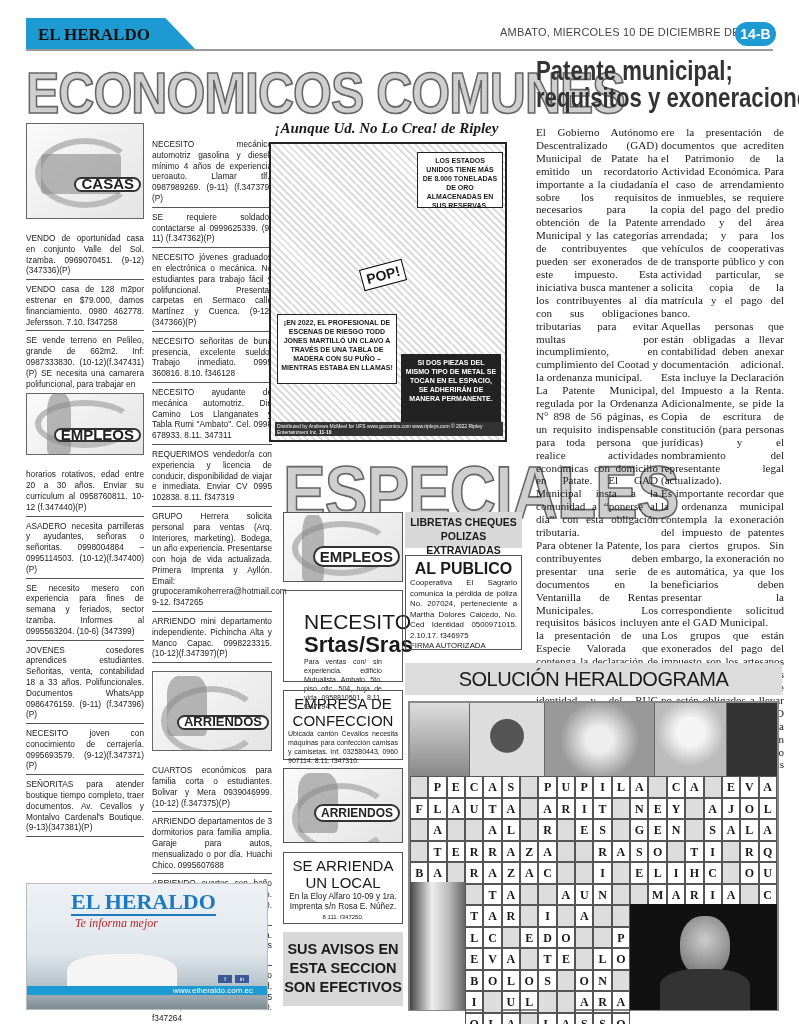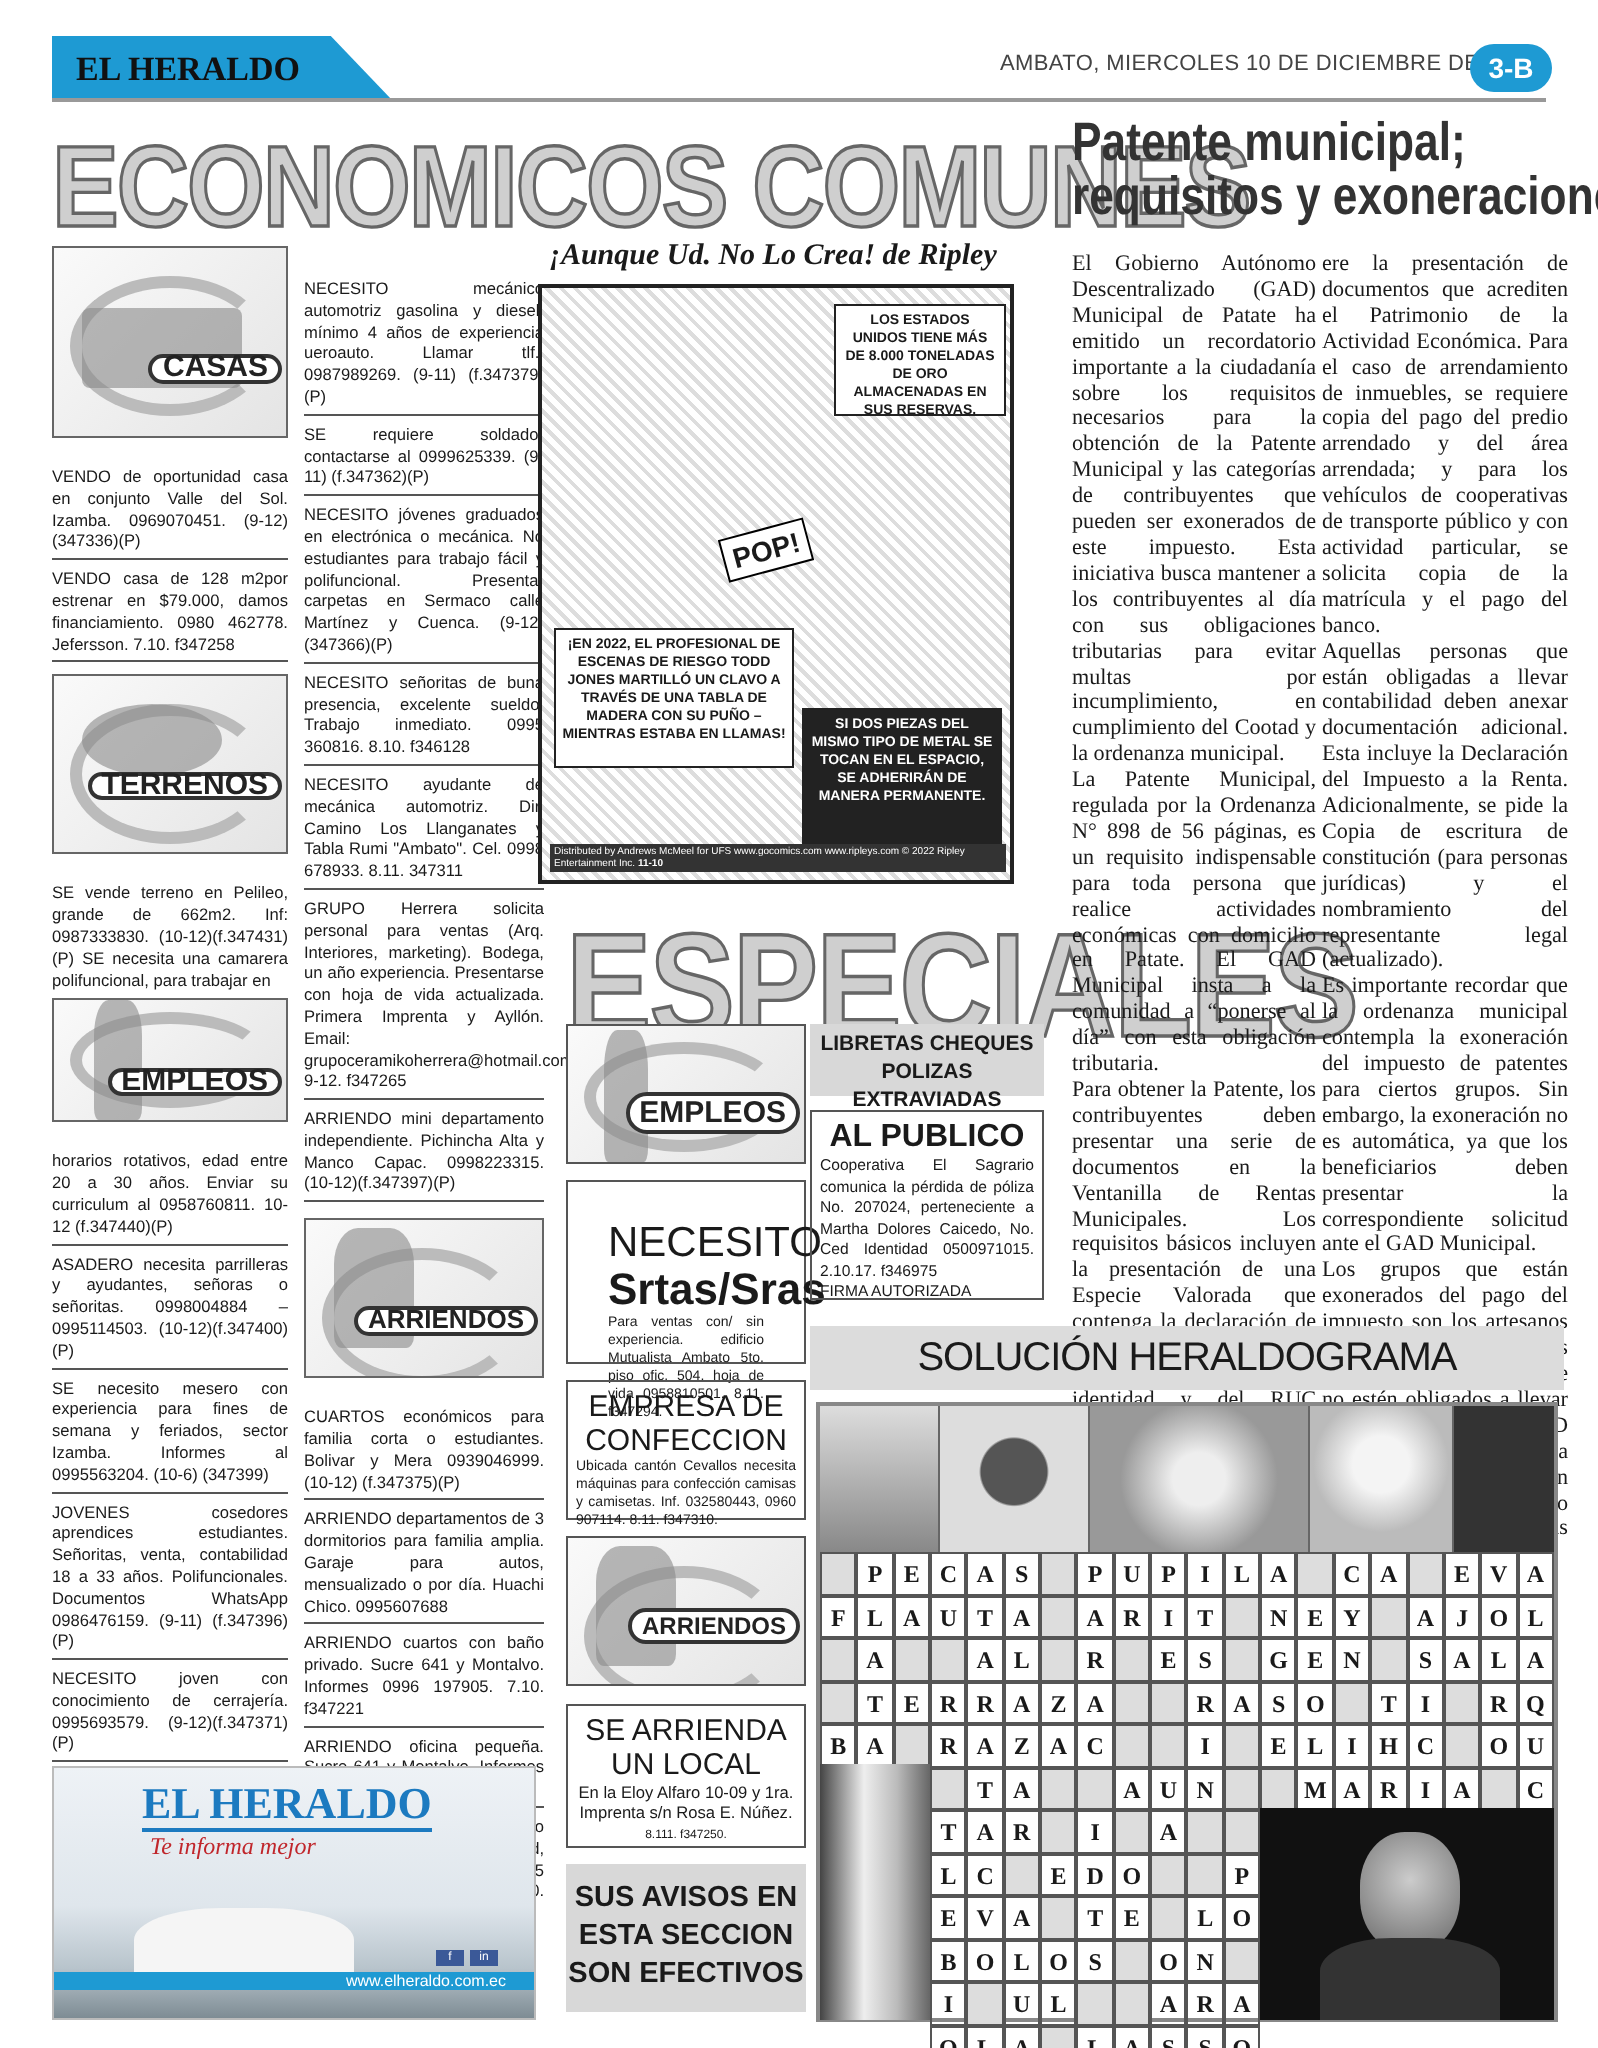--- a/index.html
+++ b/index.html
@@ -74,62 +74,58 @@
 .promo .soc span{width:14px;height:8px;background:#3b5998;color:#fff;font-size:6px;text-align:center;line-height:8px;}
 </style>
 </head>
 <body>
 
 <div class="hdr-tab">
     <span>EL HERALDO</span>
   </div>
 <div class="hdr-line"></div>
 <div class="hdr-date">AMBATO, MIERCOLES 10 DE DICIEMBRE DE 2025</div>
-<div class="hdr-page">3-B</div>
+<div class="hdr-page">14-B</div>
 
 <div class="outline-title t-econ">ECONOMICOS COMUNES</div>
 
 <div class="article-title">
   <div>Patente municipal;</div>
   <div>requisitos y exoneraciones</div>
 </div>
 
 <div class="col c1">
   <div class="sec-img" style="margin-top:0">
     <div class="ring"></div>
     <div class="shape" style="width:80px;height:40px;top:30px;border-radius:4px"></div>
     <div class="lbl">CASAS</div>
   </div>
   <div class="ad">VENDO de oportunidad casa en conjunto Valle del Sol. Izamba. 0969070451. (9-12)(347336)(P)</div>
   <div class="ad">VENDO casa de 128 m2por estrenar en $79.000, damos financiamiento. 0980 462778. Jefersson. 7.10. f347258</div>
-  <div class="sec-img" style="height:90px">
-    <div class="ring"></div>
-    <div class="shape" style="width:70px;height:36px;top:14px;border-radius:50%"></div>
-    <div class="lbl">TERRENOS</div>
-  </div>
   <div style="text-align:justify;margin-bottom:4px">SE vende terreno en Pelileo, grande de 662m2. Inf: 0987333830. (10-12)(f.347431)(P) SE necesita una camarera polifuncional, para trabajar en</div>
   <div class="sec-img" style="height:62px;margin-top:4px">
     <div class="ring" style="top:6px;height:48px"></div>
     <div class="shape" style="width:24px;height:60px;top:0;left:20px"></div>
     <div class="lbl" style="bottom:12px">EMPLEOS</div>
   </div>
   <div class="ad">horarios rotativos, edad entre 20 a 30 años. Enviar su curriculum al 0958760811. 10-12 (f.347440)(P)</div>
   <div class="ad">ASADERO necesita parrilleras y ayudantes, señoras o señoritas. 0998004884 – 0995114503. (10-12)(f.347400)(P)</div>
   <div class="ad">SE necesito mesero con experiencia para fines de semana y feriados, sector Izamba. Informes al 0995563204. (10-6) (347399)</div>
   <div class="ad">JOVENES cosedores aprendices estudiantes. Señoritas, venta, contabilidad 18 a 33 años. Polifuncionales. Documentos WhatsApp 0986476159. (9-11) (f.347396)(P)</div>
   <div class="ad">NECESITO joven con conocimiento de cerrajería. 0995693579. (9-12)(f.347371) (P)</div>
   <div class="ad">SEÑORITAS para atender boutique tiempo completo, traer documentos. Av. Cevallos y Montalvo Cardenal's Boutique. (9-13)(347381)(P)</div>
 </div>
 
 <div class="col c2">
   <div class="ad">NECESITO mecánico automotriz gasolina y diesel, mínimo 4 años de experiencia ueroauto. Llamar tlf.: 0987989269. (9-11) (f.347379)(P)</div>
   <div class="ad">SE requiere soldador contactarse al 0999625339. (9-11) (f.347362)(P)</div>
   <div class="ad">NECESITO jóvenes graduados en electrónica o mecánica. No estudiantes para trabajo fácil y polifuncional. Presentar carpetas en Sermaco calle Martínez y Cuenca. (9-12) (347366)(P)</div>
   <div class="ad">NECESITO señoritas de buna presencia, excelente sueldo. Trabajo inmediato. 0995 360816. 8.10. f346128</div>
   <div class="ad">NECESITO ayudante de mecánica automotriz. Dir. Camino Los Llanganates y Tabla Rumi "Ambato". Cel. 0998 678933. 8.11. 347311</div>
+  <div class="ad">REQUERIMOS vendedor/a con experiencia y licencia de conducir, disponibilidad de viajar e inmediata. Enviar CV 0995 102838. 8.11. f347319</div>
   <div class="ad">GRUPO Herrera solicita personal para ventas (Arq. Interiores, marketing). Bodega, un año experiencia. Presentarse con hoja de vida actualizada. Primera Imprenta y Ayllón. Email: grupoceramikoherrera@hotmail.com 9-12. f347265</div>
   <div class="ad">ARRIENDO mini departamento independiente. Pichincha Alta y Manco Capac. 0998223315. (10-12)(f.347397)(P)</div>
   <div class="sec-img" style="height:80px;margin-top:8px">
     <div class="ring"></div>
     <div class="shape" style="width:40px;height:60px;top:4px"></div>
     <div class="lbl" style="bottom:20px;font-size:13px">ARRIENDOS</div>
   </div>
   <div class="ad">CUARTOS económicos para familia corta o estudiantes. Bolivar y Mera 0939046999. (10-12) (f.347375)(P)</div>
   <div class="ad">ARRIENDO departamentos de 3 dormitorios para familia amplia. Garaje para autos, mensualizado o por día. Huachi Chico. 0995607688</div>
   <div class="ad">ARRIENDO cuartos con baño privado. Sucre 641 y Montalvo. Informes 0996 197905. 7.10. f347221</div>

